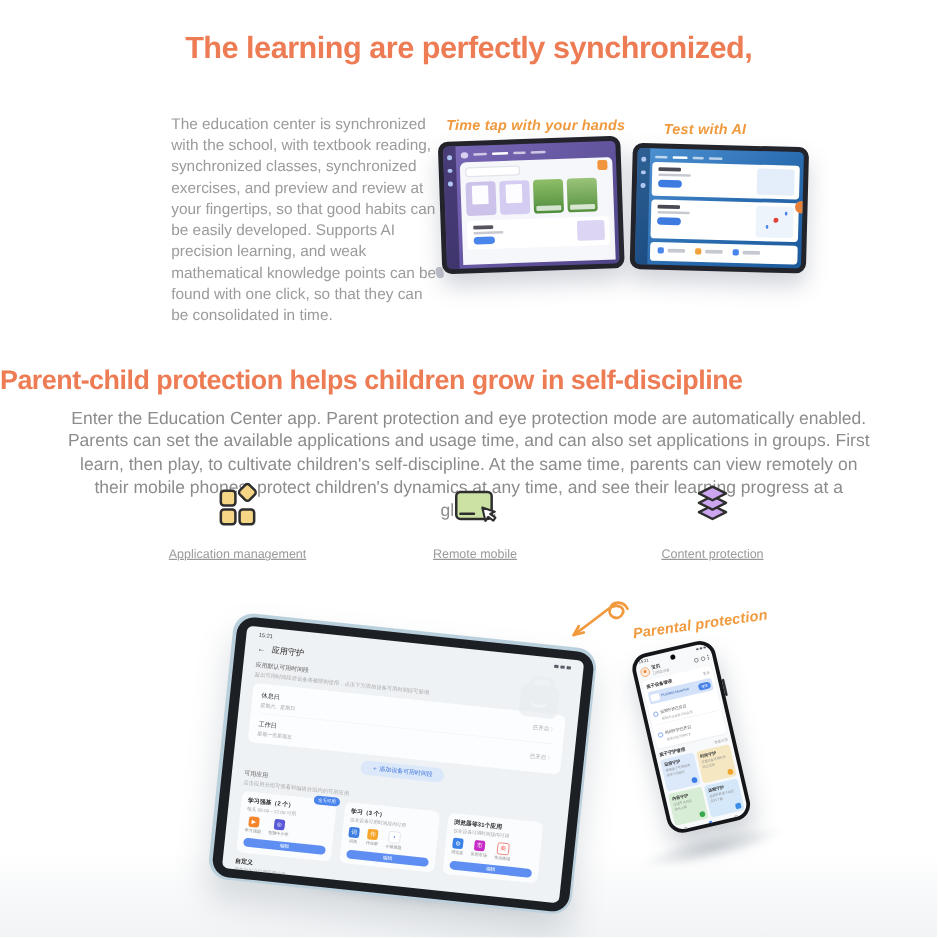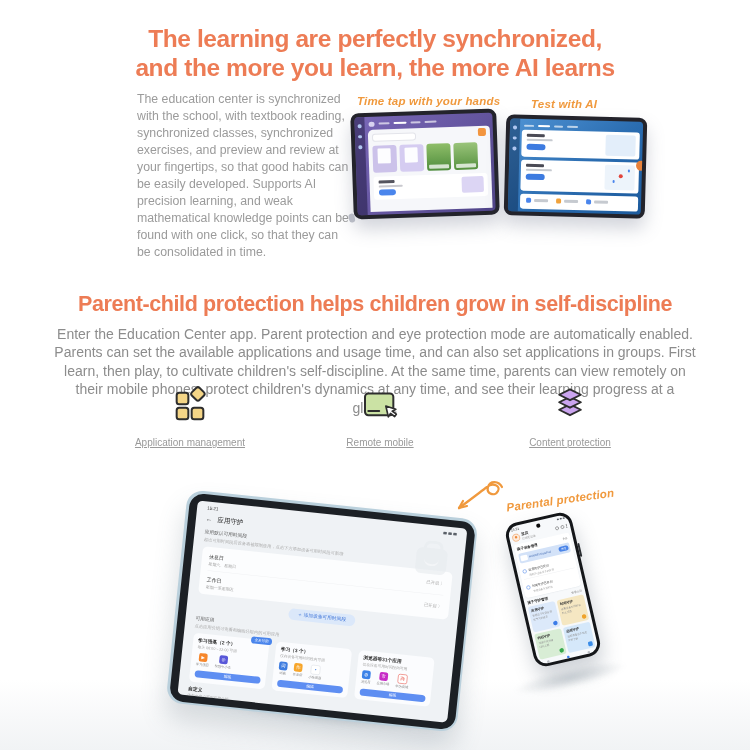--- a/index.html
+++ b/index.html
@@ -53,21 +53,21 @@
   .r2 .pin{position:absolute;right:16px;top:12px;width:4px;height:4px;border-radius:50%;background:#E2443B;}
   .r2 .d1,.r2 .d2{position:absolute;width:2.5px;height:2.5px;border-radius:50%;background:#4A85EC;}
   .r2 .d1{right:9px;top:7px;} .r2 .d2{right:24px;top:18px;}
   .r3 .cols{display:flex;gap:8px;padding:4px 6px;}
   .r3 .cg{display:flex;gap:3px;align-items:center;}
   .r3 .sq{width:5px;height:5px;border-radius:1.5px;background:#4A85EC;}
   .r3 .sq.o{background:#F0A23C;}
   .r3 .ln{width:14px;height:2.2px;background:#C6CAD0;border-radius:1px;}
   .orange-dot{position:absolute;right:-4px;top:42%;width:10px;height:10px;border-radius:50%;background:#E8823A;}
   
-  .h2{position:absolute;top:292px;left:0;width:750px;text-align:center;color:#ED7C55;
+  .h2{position:absolute;top:292px;left:0;width:750px;text-align:left;color:#ED7C55;
       font-weight:bold;font-size:21.5px;letter-spacing:-0.4px;}
   .para2{position:absolute;top:325px;left:52px;width:646px;text-align:center;
          font-size:14px;line-height:1.32;color:#8C8C8C;}
   .features{position:absolute;top:386px;left:95px;width:570px;display:flex;}
   .feature{flex:1;text-align:center;}
   .feature svg{height:40px;}
   .flabel{margin-top:7px;font-size:10px;color:#9A9A9A;text-decoration:underline;}
   
   .floor{position:absolute;left:0;right:0;bottom:0;height:70px;
          background:linear-gradient(rgba(242,244,245,0),#F1F3F5);}
@@ -169,21 +169,20 @@
   .p-nav .n.on{color:#3B7CE8;}
   .p-nav .n.on i{background:#3B7CE8;}
 </style>
 </head>
 <body>
 
 <div class="page">
 
   <div class="h1">
     <div>The learning are perfectly synchronized,</div>
-    <div>and the more you learn, the more AI learns</div>
   </div>
   <div class="para1">The education center is synchronized with the school, with textbook reading, synchronized classes, synchronized exercises, and preview and review at your fingertips, so that good habits can be easily developed. Supports AI precision learning, and weak mathematical knowledge points can be found with one click, so that they can be consolidated in time.</div>
 
   <div class="visual1">
     <div class="hand cap-left">Time tap with your hands</div>
     <div class="hand cap-right">Test with AI</div>
 
     <div class="mini-tab tab-purple">
       <div class="mini-frame">
         <div class="mini-screen scr-purple">

